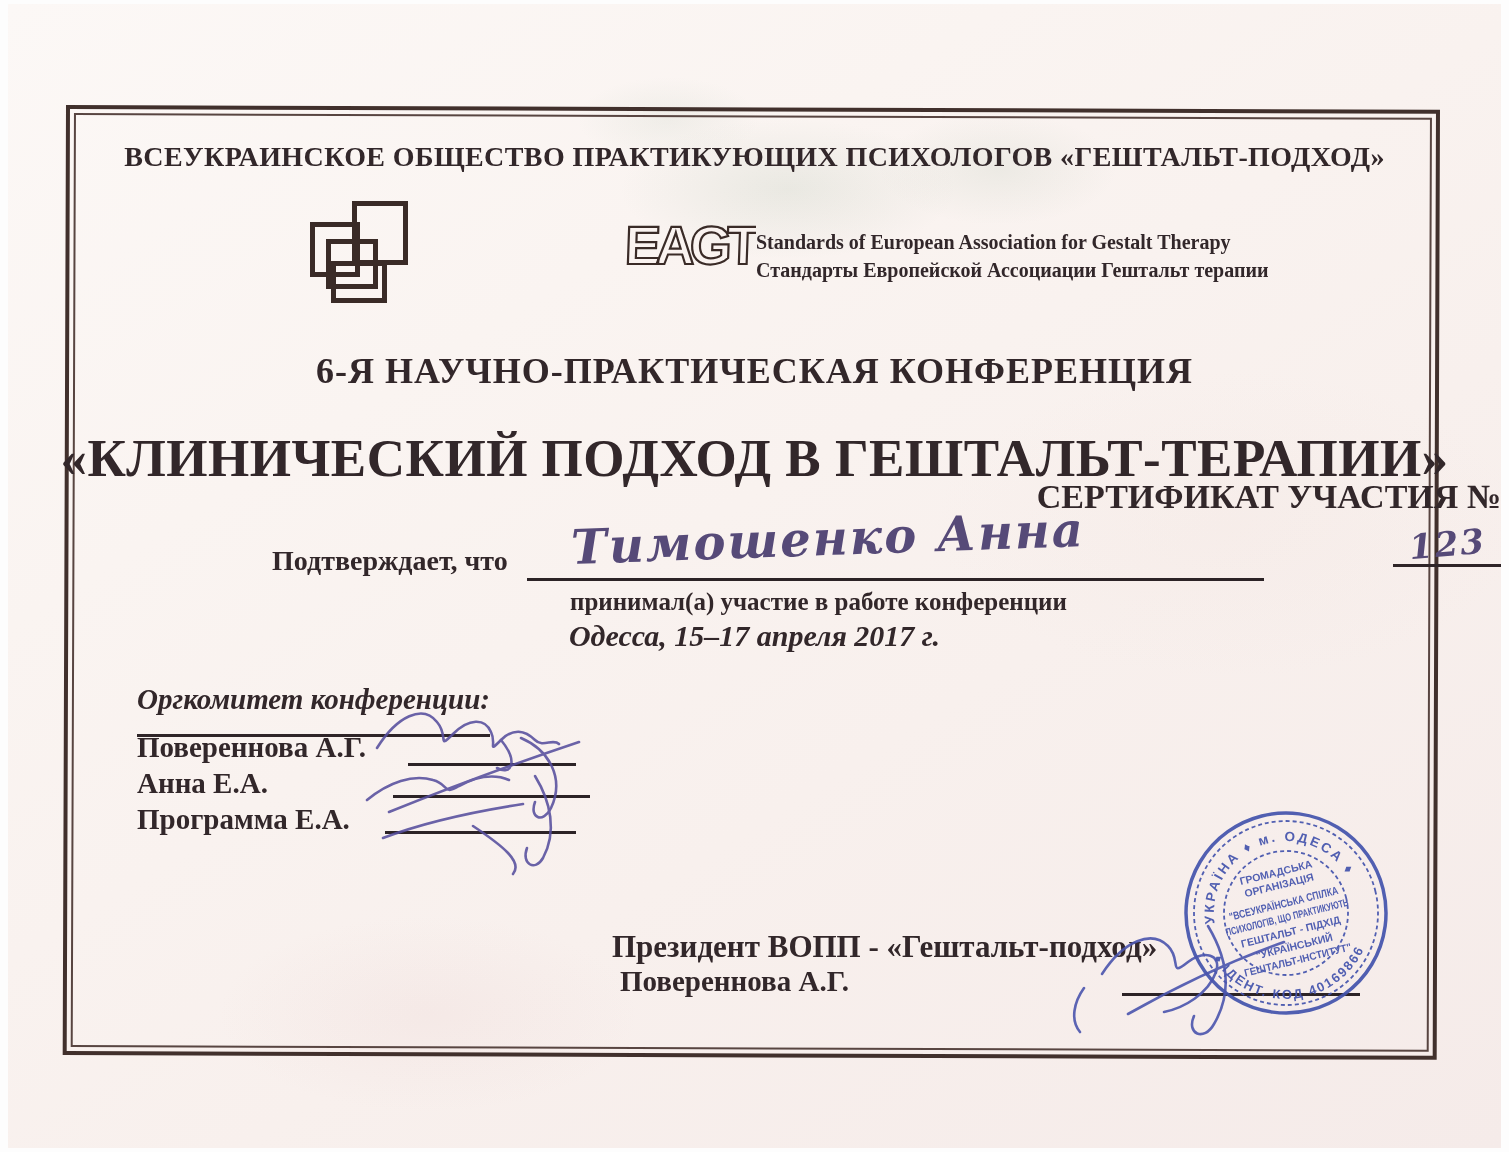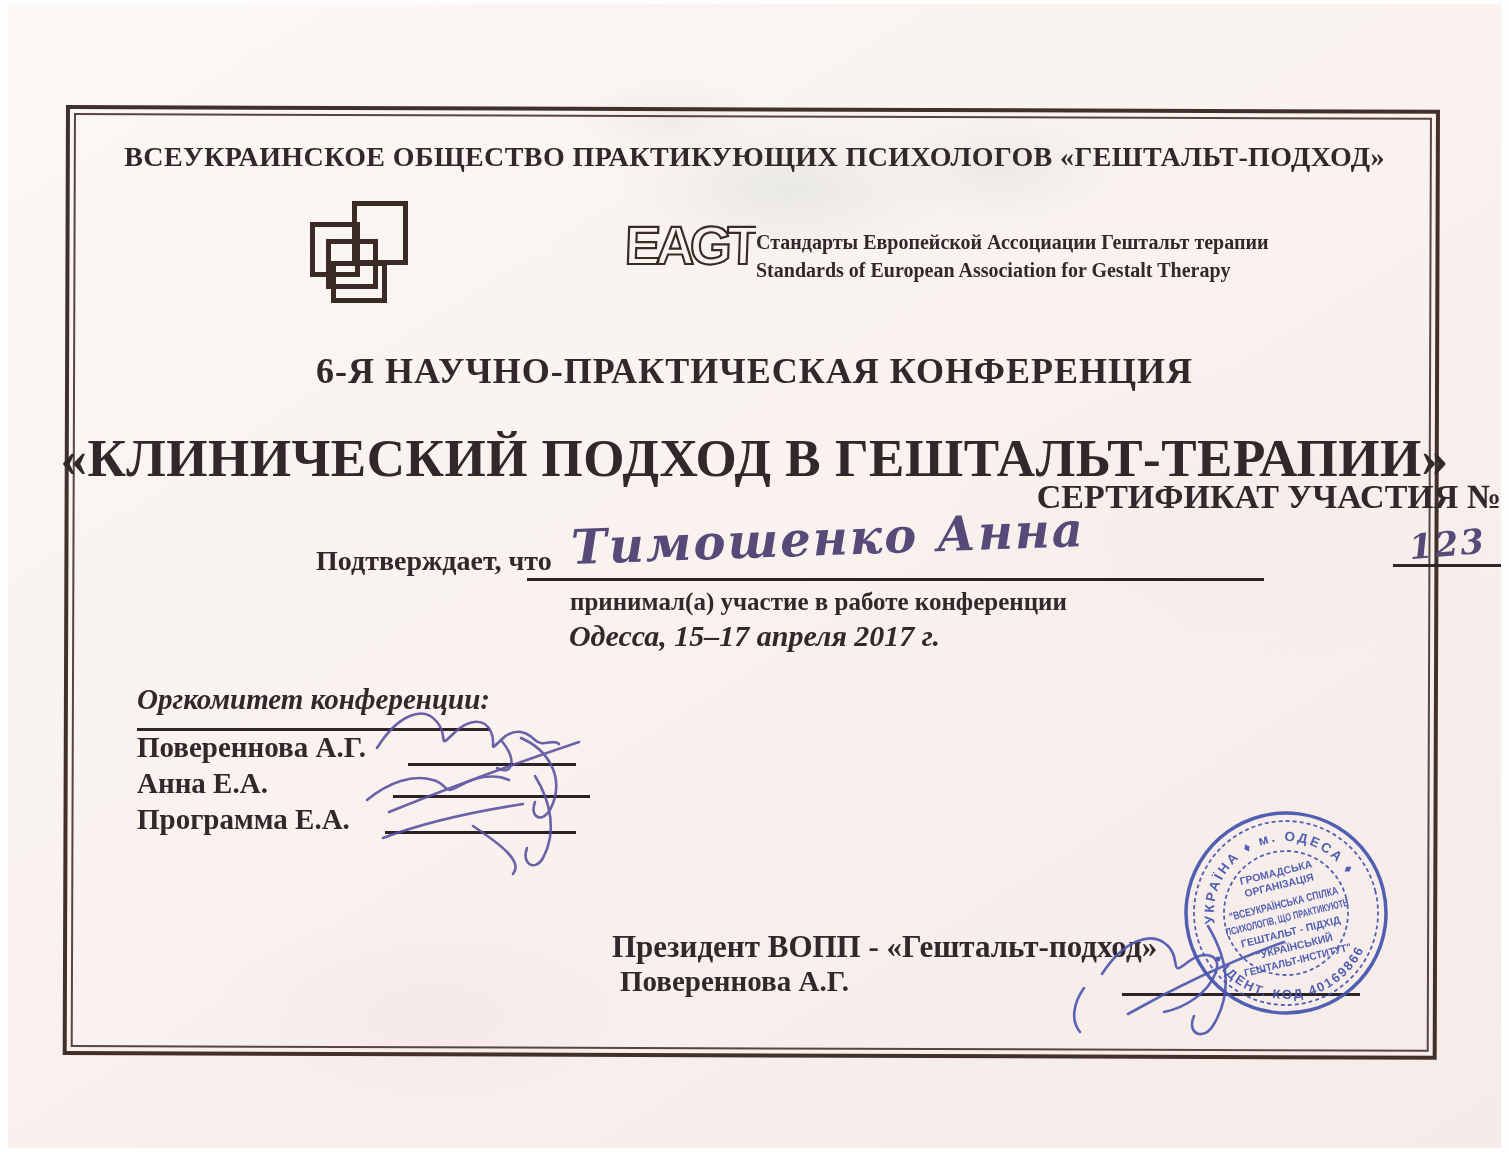--- a/index.html
+++ b/index.html
@@ -61,32 +61,32 @@
   .num-underline {
     display:inline-block; min-width:108px; text-align:center;
     border-bottom:3px solid #2f2528; padding:0 10px 0 10px;
   }
   .hand {
     font-family:"DejaVu Serif", serif; font-style:italic;
     color:#564a78; font-weight:bold;
   }
   .cert-num { display:inline-block; font-size:34px; transform:rotate(-5deg); letter-spacing:2px; }
 
-  .confirm-label { left:264px; top:541px; font-size:28px;margin-left:44px; }
+  .confirm-label { left:264px; top:541px; font-size:28px; }
   .participant {
     left:560px; top:506px; width:520px; text-align:center;
     font-size:48px; letter-spacing:2px; transform:rotate(-2deg);
   }
   .name-line { position:absolute; left:519px; top:574px; width:737px; height:2.5px; background:#2c2326; }
   .participation { left:562px; top:584px; width:600px; text-align:left; font-size:25px; }
   .date-line { top:615px; font-size:30px;font-style:italic; }
 
   .committee-heading {
     left:129px; top:679px; font-size:29px; font-style:italic;
-    border-bottom:3px solid #2f2528; padding-bottom:12px;
+    border-bottom:3px solid #2f2528; padding-bottom:18px;
   }
   .member { left:129px; font-size:29px; }
   .m0 { top:727px; } .m1 { top:763px; } .m2 { top:799px; }
   .sline { position:absolute; height:2.5px; background:#2c2326; }
   .sl0 { left:400px; top:759px; width:168px; }
   .sl1 { left:385px; top:791px; width:197px; }
   .sl2 { left:377px; top:827px; width:191px; }
   .committee-sigs { position:absolute; left:345px; top:672px; width:270px; height:205px; }
 
   .president-title { left:604px; top:925px; font-size:31px; }
@@ -115,22 +115,22 @@
       <div class="sq sq2"></div>
       <div class="sq sq3"></div>
       <div class="sq sq4"></div>
     </div>
     <div class="eagt-wrap">
       <svg width="132" height="70" viewBox="0 0 132 70">
         <text x="2" y="52" font-family="Liberation Sans, sans-serif" font-weight="bold" font-size="54" letter-spacing="-5" fill="#faf3f0" stroke="#3a2b27" stroke-width="2.2" transform="skewX(-2)">EAGT</text>
       </svg>
     </div>
     <div class="t standards">
+      <div>Standards of  European Association for Gestalt Therapy</div>
       <div>Стандарты Европейской Ассоциации Гештальт терапии</div>
-      <div>Standards of  European Association for Gestalt Therapy</div>
     </div>
 
     <div class="t center conf-title">6-Я НАУЧНО-ПРАКТИЧЕСКАЯ КОНФЕРЕНЦИЯ</div>
     <div class="t center main-title">«КЛИНИЧЕСКИЙ ПОДХОД В ГЕШТАЛЬТ-ТЕРАПИИ»</div>
 
     <div class="cert-line">
       <span class="cert-label">СЕРТИФИКАТ УЧАСТИЯ №</span>
       <span class="num-underline"><span class="hand cert-num">123</span></span>
     </div>
 

